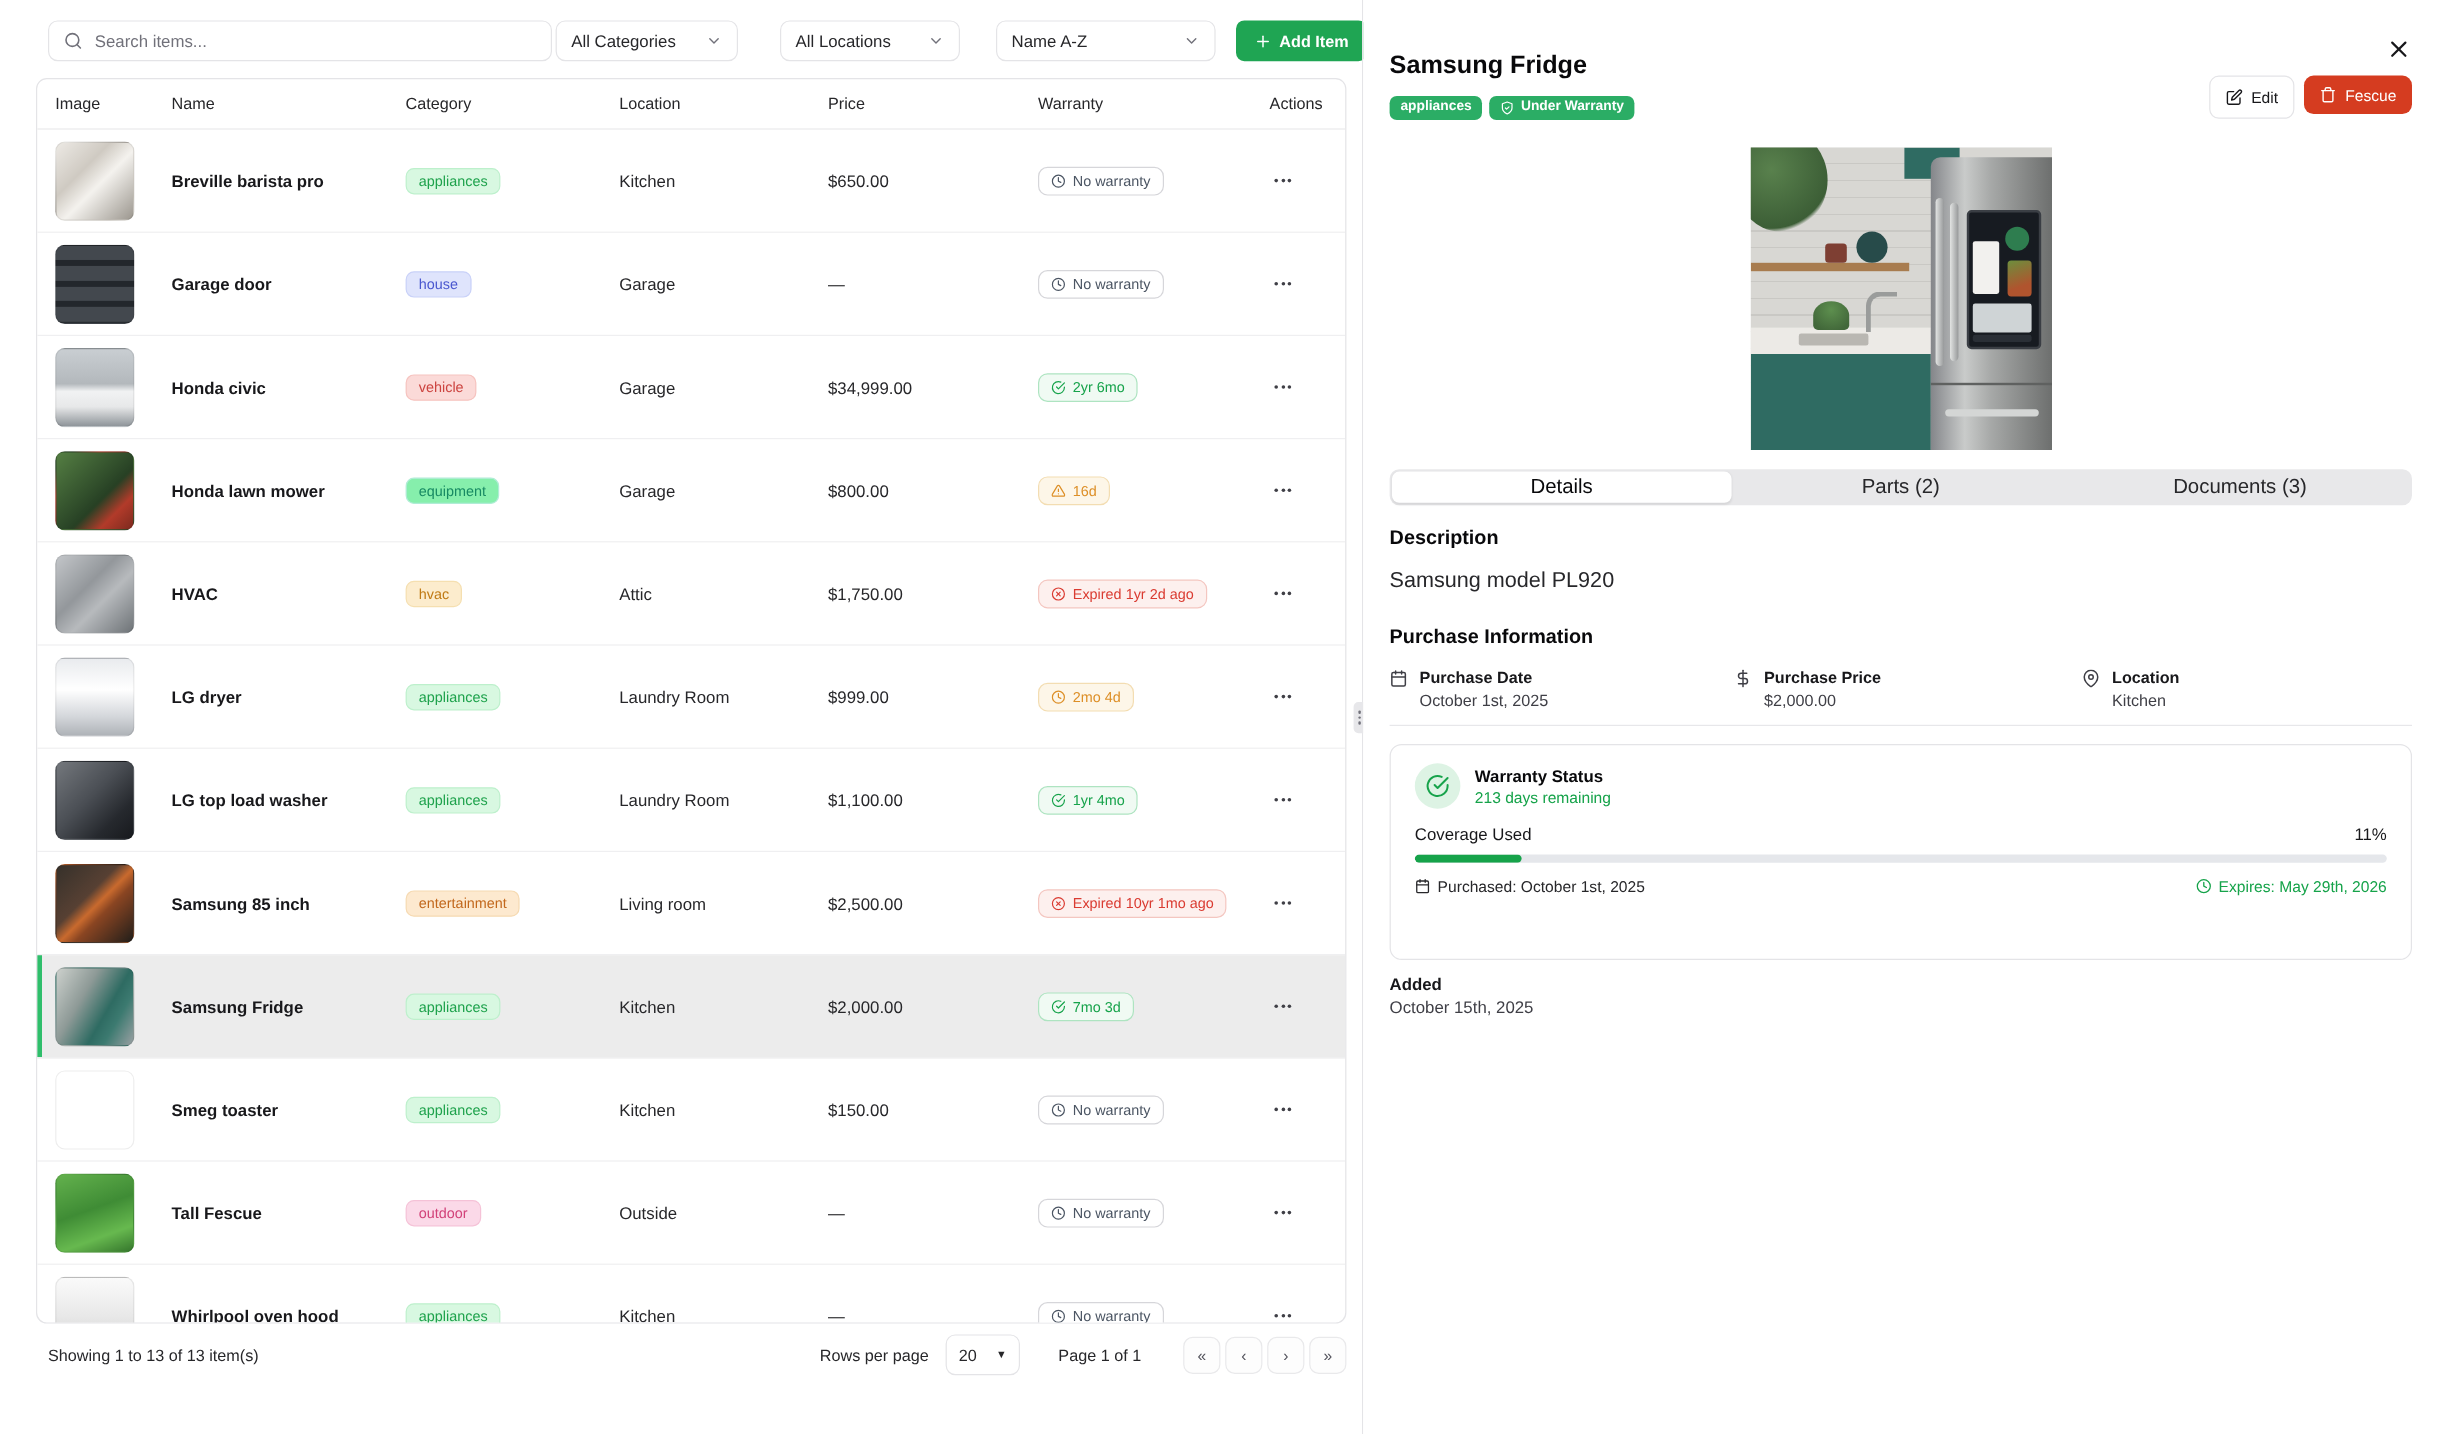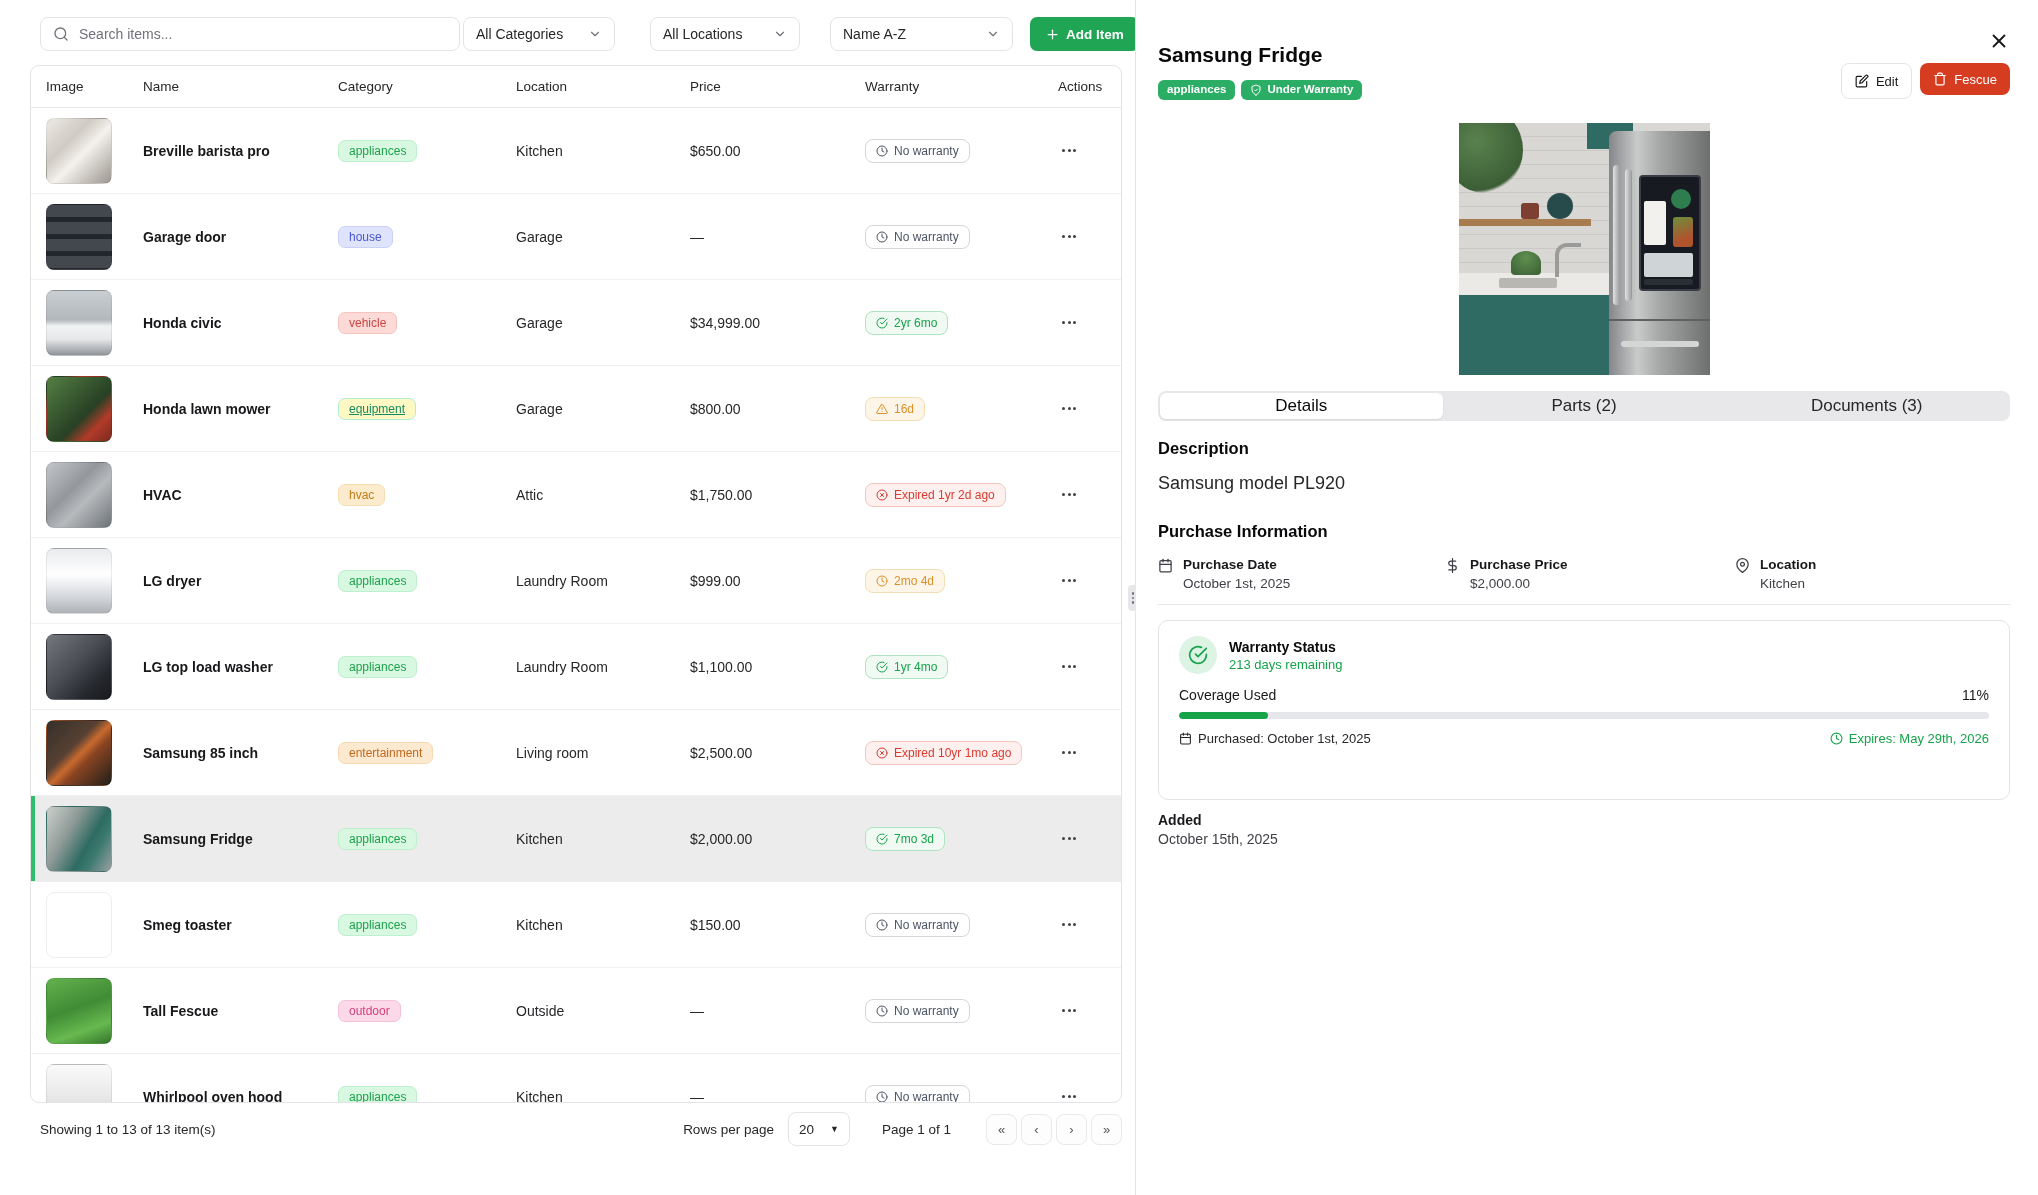--- a/index.html
+++ b/index.html
@@ -324,21 +324,21 @@
                 <i></i>
                 <i></i>
               </button>
             </div>
           </div>
           <div class="trow">
             <div>
               <div class="thumb" style="background: linear-gradient(135deg, rgb(85, 127, 67) 0%, rgb(50, 80, 44) 45%, rgb(39, 64, 36) 60%, rgb(178, 59, 42) 78%, rgb(124, 42, 30) 100%);"></div>
             </div>
             <div class="cell-name">Honda lawn mower</div>
-            <div><span class="pill" style="background: #fef9c3; color: rgb(23, 138, 99); border-color: rgb(176, 236, 214); text-decoration: underline;">equipment</span></div>
+            <div><span class="pill" style="background: #86efac; color: rgb(23, 138, 99); border-color: rgb(176, 236, 214);">equipment</span></div>
             <div class="cell-text">Garage</div>
             <div class="cell-text">$800.00</div>
             <div><span class="wpill" style="background: rgb(253, 246, 232); color: rgb(221, 143, 39); border-color: rgb(243, 221, 178);">
                 <span style="display: inline-flex;">
                   <svg width="12" height="12" viewBox="0 0 24 24" fill="none" stroke="currentColor" stroke-width="2" stroke-linecap="round" stroke-linejoin="round">
                     <path d="M10.29 3.86L1.82 18a2 2 0 0 0 1.71 3h16.94a2 2 0 0 0 1.71-3L13.71 3.86a2 2 0 0 0-3.42 0z"></path>
                     <line x1="12" y1="9" x2="12" y2="13"></line>
                     <line x1="12" y1="17" x2="12.01" y2="17"></line>
                   </svg>
                 </span>

